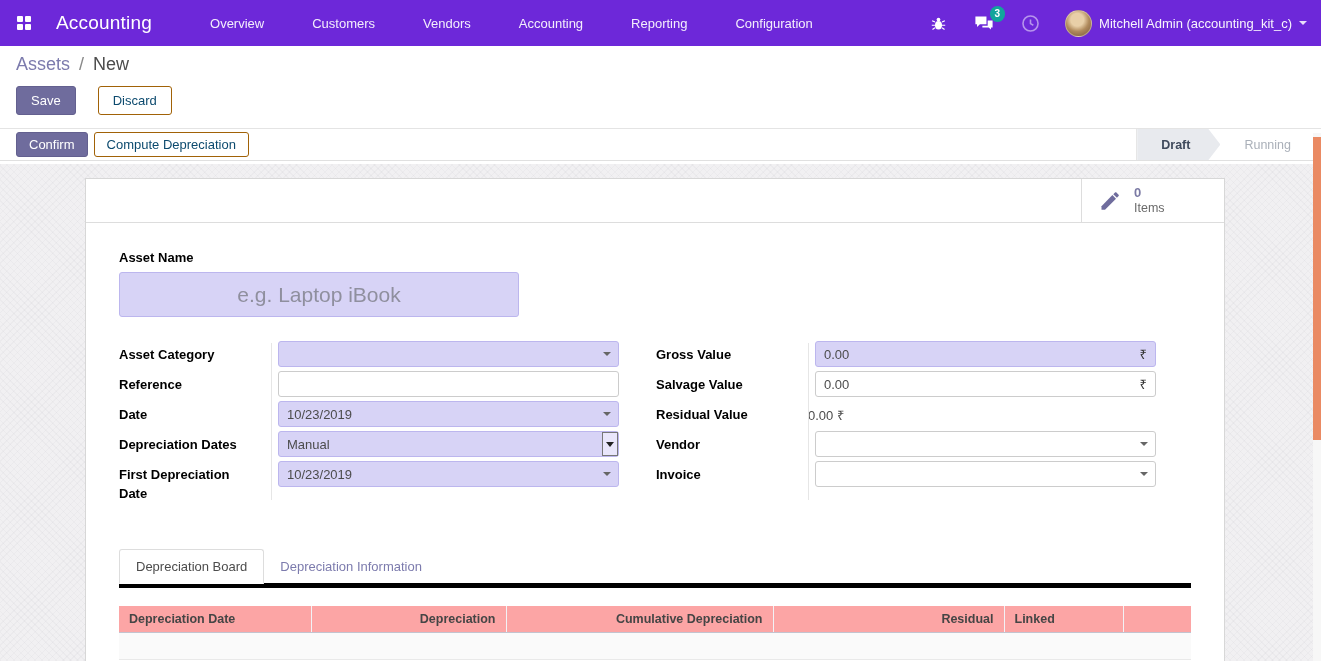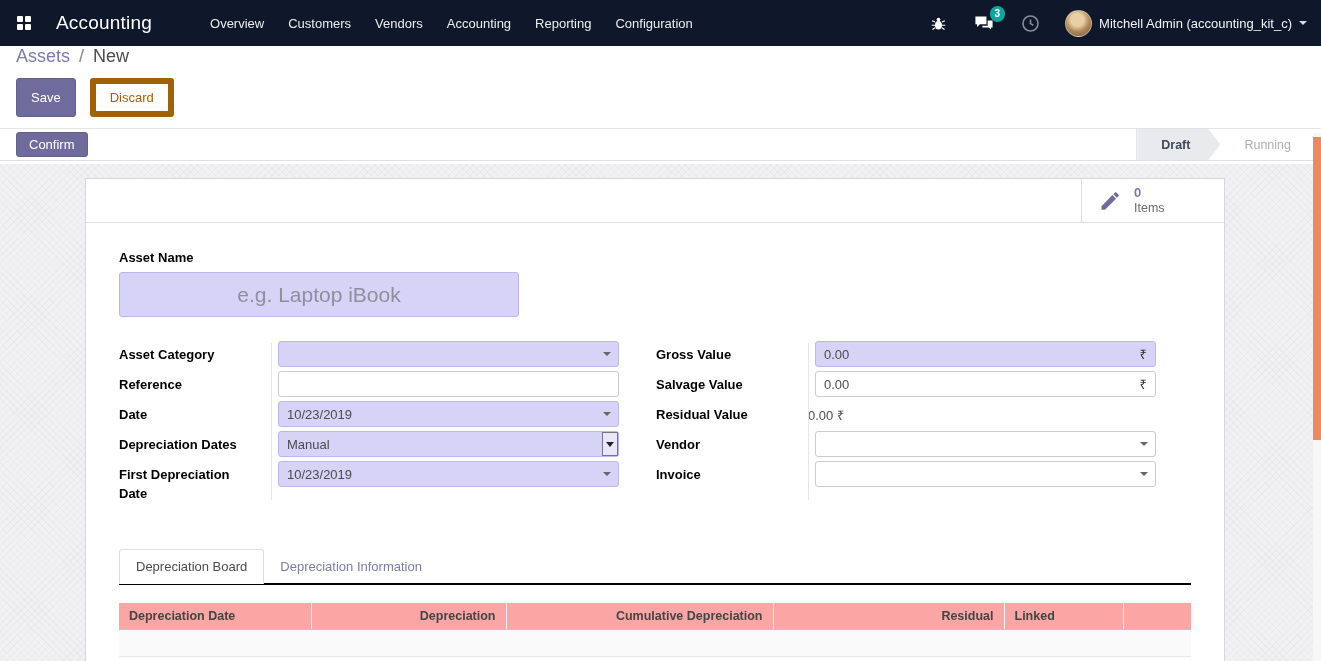--- a/index.html
+++ b/index.html
@@ -4,51 +4,51 @@
 <style>
   * { margin:0; padding:0; box-sizing:border-box; }
   html,body { background:#e9e9e9; }
   .screen {
     position:relative; width:1321px; height:661px; overflow:hidden;
     background:#fff; font-family:"Liberation Sans", sans-serif; color:#4c4c4c;
   }
 
   
   .navbar {
-    height:46px; background:#0f172a; display:flex; align-items:center;
+    height:46px; background:#6d28d9; display:flex; align-items:center;
     color:#fff; padding:0 14px 0 8px;
   }
   .apps-btn { width:32px; height:32px; display:flex; align-items:center; justify-content:center; cursor:pointer; }
   .nav-title { font-size:19px; margin:0 26px 0 16px; letter-spacing:.2px; }
-  .nav-menu { display:flex; align-items:center; gap:24px; margin-left:32px; }
+  .nav-menu { display:flex; align-items:center; gap:48px; margin-left:32px; }
   .nav-menu span { font-size:13px; color:rgba(255,255,255,.92); cursor:pointer; }
   .nav-right { margin-left:auto; display:flex; align-items:center; gap:24px; }
   .systray-icon { position:relative; width:22px; height:22px; display:flex; align-items:center; justify-content:center; cursor:pointer; }
   .badge {
     position:absolute; top:-6px; right:-10px; background:#12a49c; color:#fff;
     font-size:10px; line-height:1; padding:3px 5px; border-radius:8px; font-weight:bold;
   }
   .avatar {
     width:27px; height:27px; border-radius:50%;
     background:radial-gradient(circle at 45% 35%, #e8cfa8 0 30%, #b08a5c 55%, #6f5136 100%);
     border:1px solid rgba(255,255,255,.35);
   }
   .user-name { font-size:13px; color:rgba(255,255,255,.95); display:flex; align-items:center; gap:7px; cursor:pointer; }
   .caret-down-w { width:0; height:0; border-left:4px solid transparent; border-right:4px solid transparent; border-top:4px solid rgba(255,255,255,.85); }
 
   
-  .control-panel { background:#fff; border-bottom:1px solid #e4e4e4; padding:0 16px 12px 16px; height:83px; }
+  .control-panel { background:#fff; border-bottom:1px solid #e4e4e4; padding:8px 16px 12px 16px; height:83px; }
   .breadcrumb { font-size:18px; margin-bottom:11px; }
   .breadcrumb .bc-link { color:#7c7bad; cursor:pointer; }
   .breadcrumb .bc-sep { color:#888; margin:0 4px; }
   .breadcrumb .bc-current { color:#4c4c4c; }
   .btn { font-family:"Liberation Sans",sans-serif; font-size:13px; border-radius:3px; padding:6px 14px; cursor:pointer; }
   .btn-primary { background:#6f6c9d; border:1px solid #63608f; color:#fff; }
-  .btn-secondary { background:#fff; border:6px solid #a16207; color:#a16207; }
-  .btn-row { display:flex; gap:14px; }
+  .btn-secondary { background:#fff; border:1px solid #a16207; color:#0c4a6e; }
+  .btn-row { display:flex; gap:22px; }
 
   
   .statusbar {
     height:32px; background:#fff; border-bottom:1px solid #e0e0e0;
     display:flex; align-items:center; padding-left:16px;
   }
   .statusbar .btn { padding:4px 12px; }
   .statusbar-left { display:flex; gap:6px; }
   .statusbar-states { margin-left:auto; height:100%; display:flex; align-items:stretch; border-left:1px solid #e6e6e6; margin-right:8px; }
   .state-arrow {
@@ -111,21 +111,21 @@
   .select-box {
     position:absolute; right:1px; top:1px; bottom:1px; width:16px;
     border:1px solid #777; background:#e9e6fb; display:flex; align-items:center; justify-content:center;
   }
   .select-box .tri { width:0; height:0; border-left:4px solid transparent; border-right:4px solid transparent; border-top:5px solid #222; }
   .money { display:flex; align-items:center; justify-content:space-between;text-align:center; }
   .money .cur { color:#333; font-size:13px; }
   .plain-value { padding-top:5px; font-size:13px; color:#4c4c4c; margin-left:0; }
 
   
-  .tabs { display:flex; margin:45px 33px 0 33px; border-bottom:2px solid #000000; align-items:flex-end; }
+  .tabs { display:flex; margin:45px 33px 0 33px; border-bottom:5px solid #000000; align-items:flex-end; }
   .tab { font-size:13px; padding:9px 16px; cursor:pointer; }
   .tab-active {
     background:#fff; border:1px solid #ddd; border-bottom:1px solid #fff;
     border-radius:3px 3px 0 0; margin-bottom:-1px; color:#4c4c4c;
   }
   .tab-inactive { color:#7c7bad; }
 
   
   .dep-table { margin:18px 33px 0 33px; width:1072px; border-collapse:collapse; table-layout:fixed; }
   .dep-table th {
@@ -203,20 +203,21 @@
     </div>
     <div class="btn-row">
       <button class="btn btn-primary">Save</button>
       <button class="btn btn-secondary">Discard</button>
     </div>
   </div>
 
   <div class="statusbar">
     <div class="statusbar-left">
       <button class="btn btn-primary">Confirm</button>
+      <button class="btn btn-secondary">Compute Depreciation</button>
     </div>
     <div class="statusbar-states">
       <div class="state-arrow state-active">Draft</div>
       <div class="state-arrow state-inactive">Running</div>
     </div>
   </div>
 
   <div class="content">
     <div class="sheet">
 

